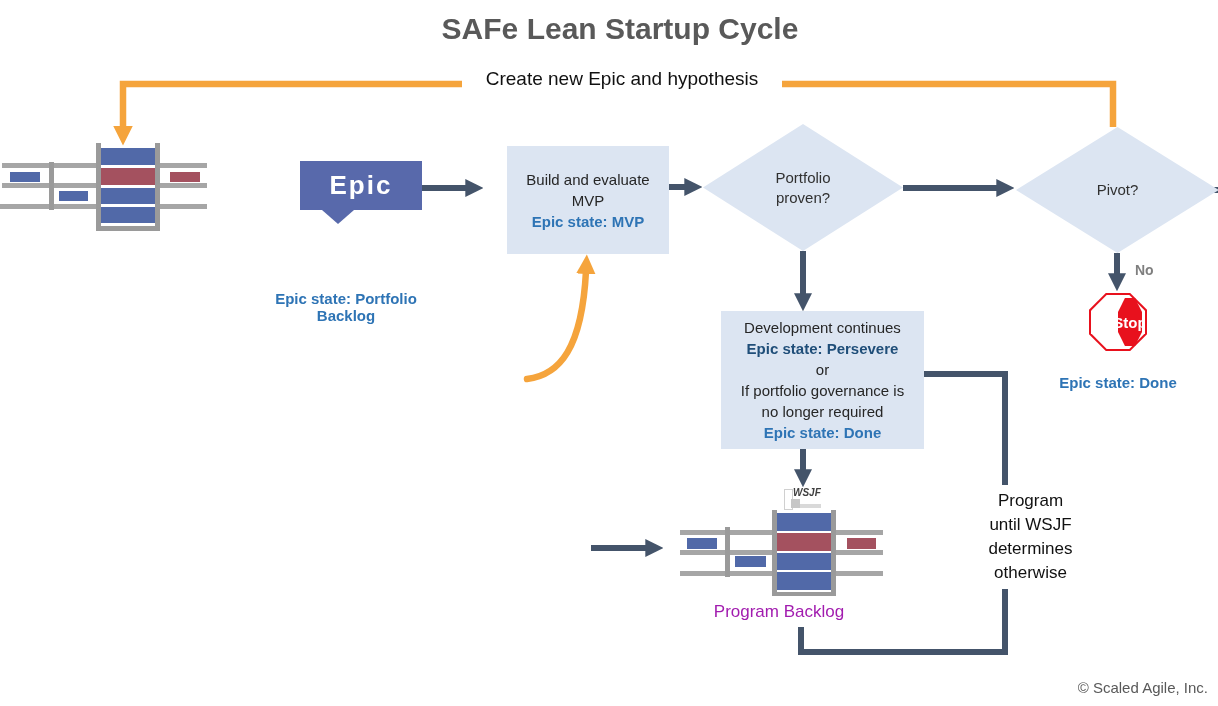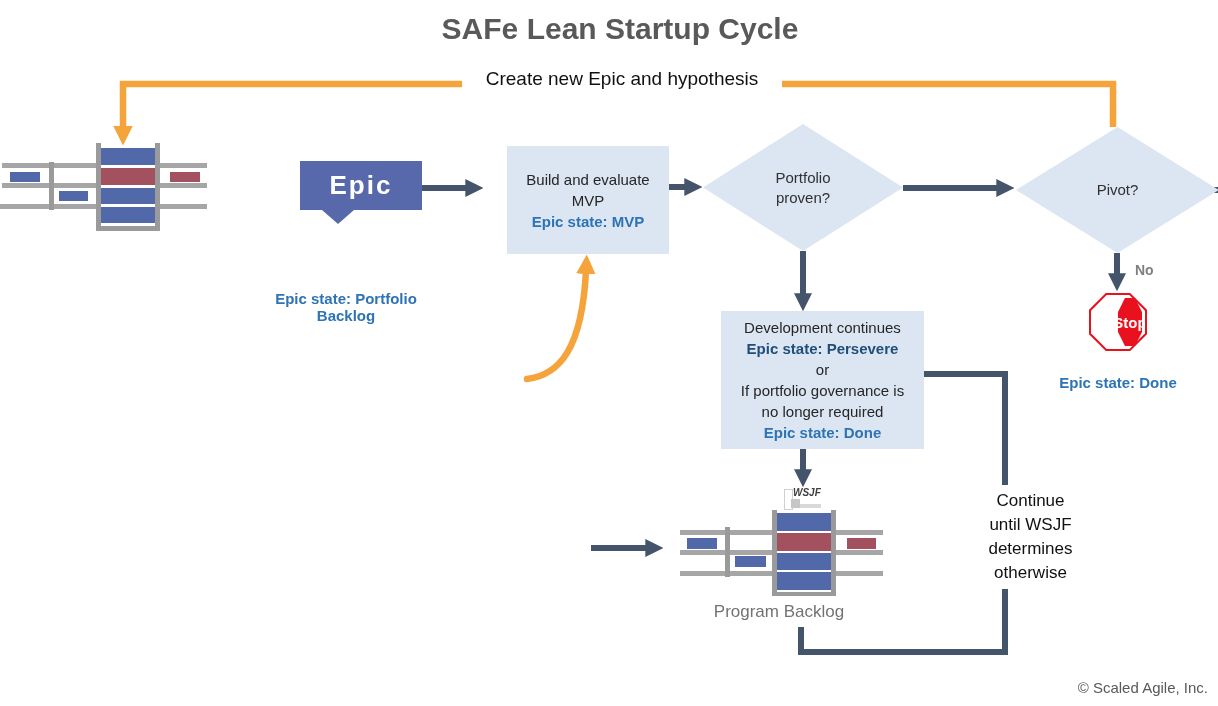--- a/index.html
+++ b/index.html
@@ -145,24 +145,24 @@
     <div class="hbar" style="left:772px;top:592px;width:64px;"></div>
     <div class="card blue" style="left:777px;top:513px;width:54px;height:18px;"></div>
     <div class="card red" style="left:777px;top:533px;width:54px;height:18px;"></div>
     <div class="card blue" style="left:777px;top:553px;width:54px;height:17px;"></div>
     <div class="card blue" style="left:777px;top:572px;width:54px;height:18px;"></div>
     <div class="card blue" style="left:687px;top:538px;width:30px;height:11px;"></div>
     <div class="card blue" style="left:735px;top:556px;width:31px;height:11px;"></div>
     <div class="card red" style="left:847px;top:538px;width:29px;height:11px;"></div>
   </div>
 
-  <div class="node whitebox" style="left:655px;top:596px;width:248px;height:31px;line-height:31px;text-align:center;font-size:17px;color:#737373;">Program Backlog</div>
+  <div class="node whitebox" style="left:655px;top:596px;width:248px;height:31px;line-height:31px;text-align:center;font-size:17px;color:#a21caf;">Program Backlog</div>
 
   <div class="node whitebox ctr" style="left:928px;top:485px;width:157px;height:104px;font-size:17px;line-height:24px;color:#111111;">
-    <div>Continue</div>
+    <div>Program</div>
     <div>until WSJF</div>
     <div>determines</div>
     <div>otherwise</div>
   </div>
 
   <div class="node" style="left:1018px;top:679px;width:190px;text-align:right;font-size:15px;color:#595959;">© Scaled Agile, Inc.</div>
 
 </div>
 
 </body></html>

